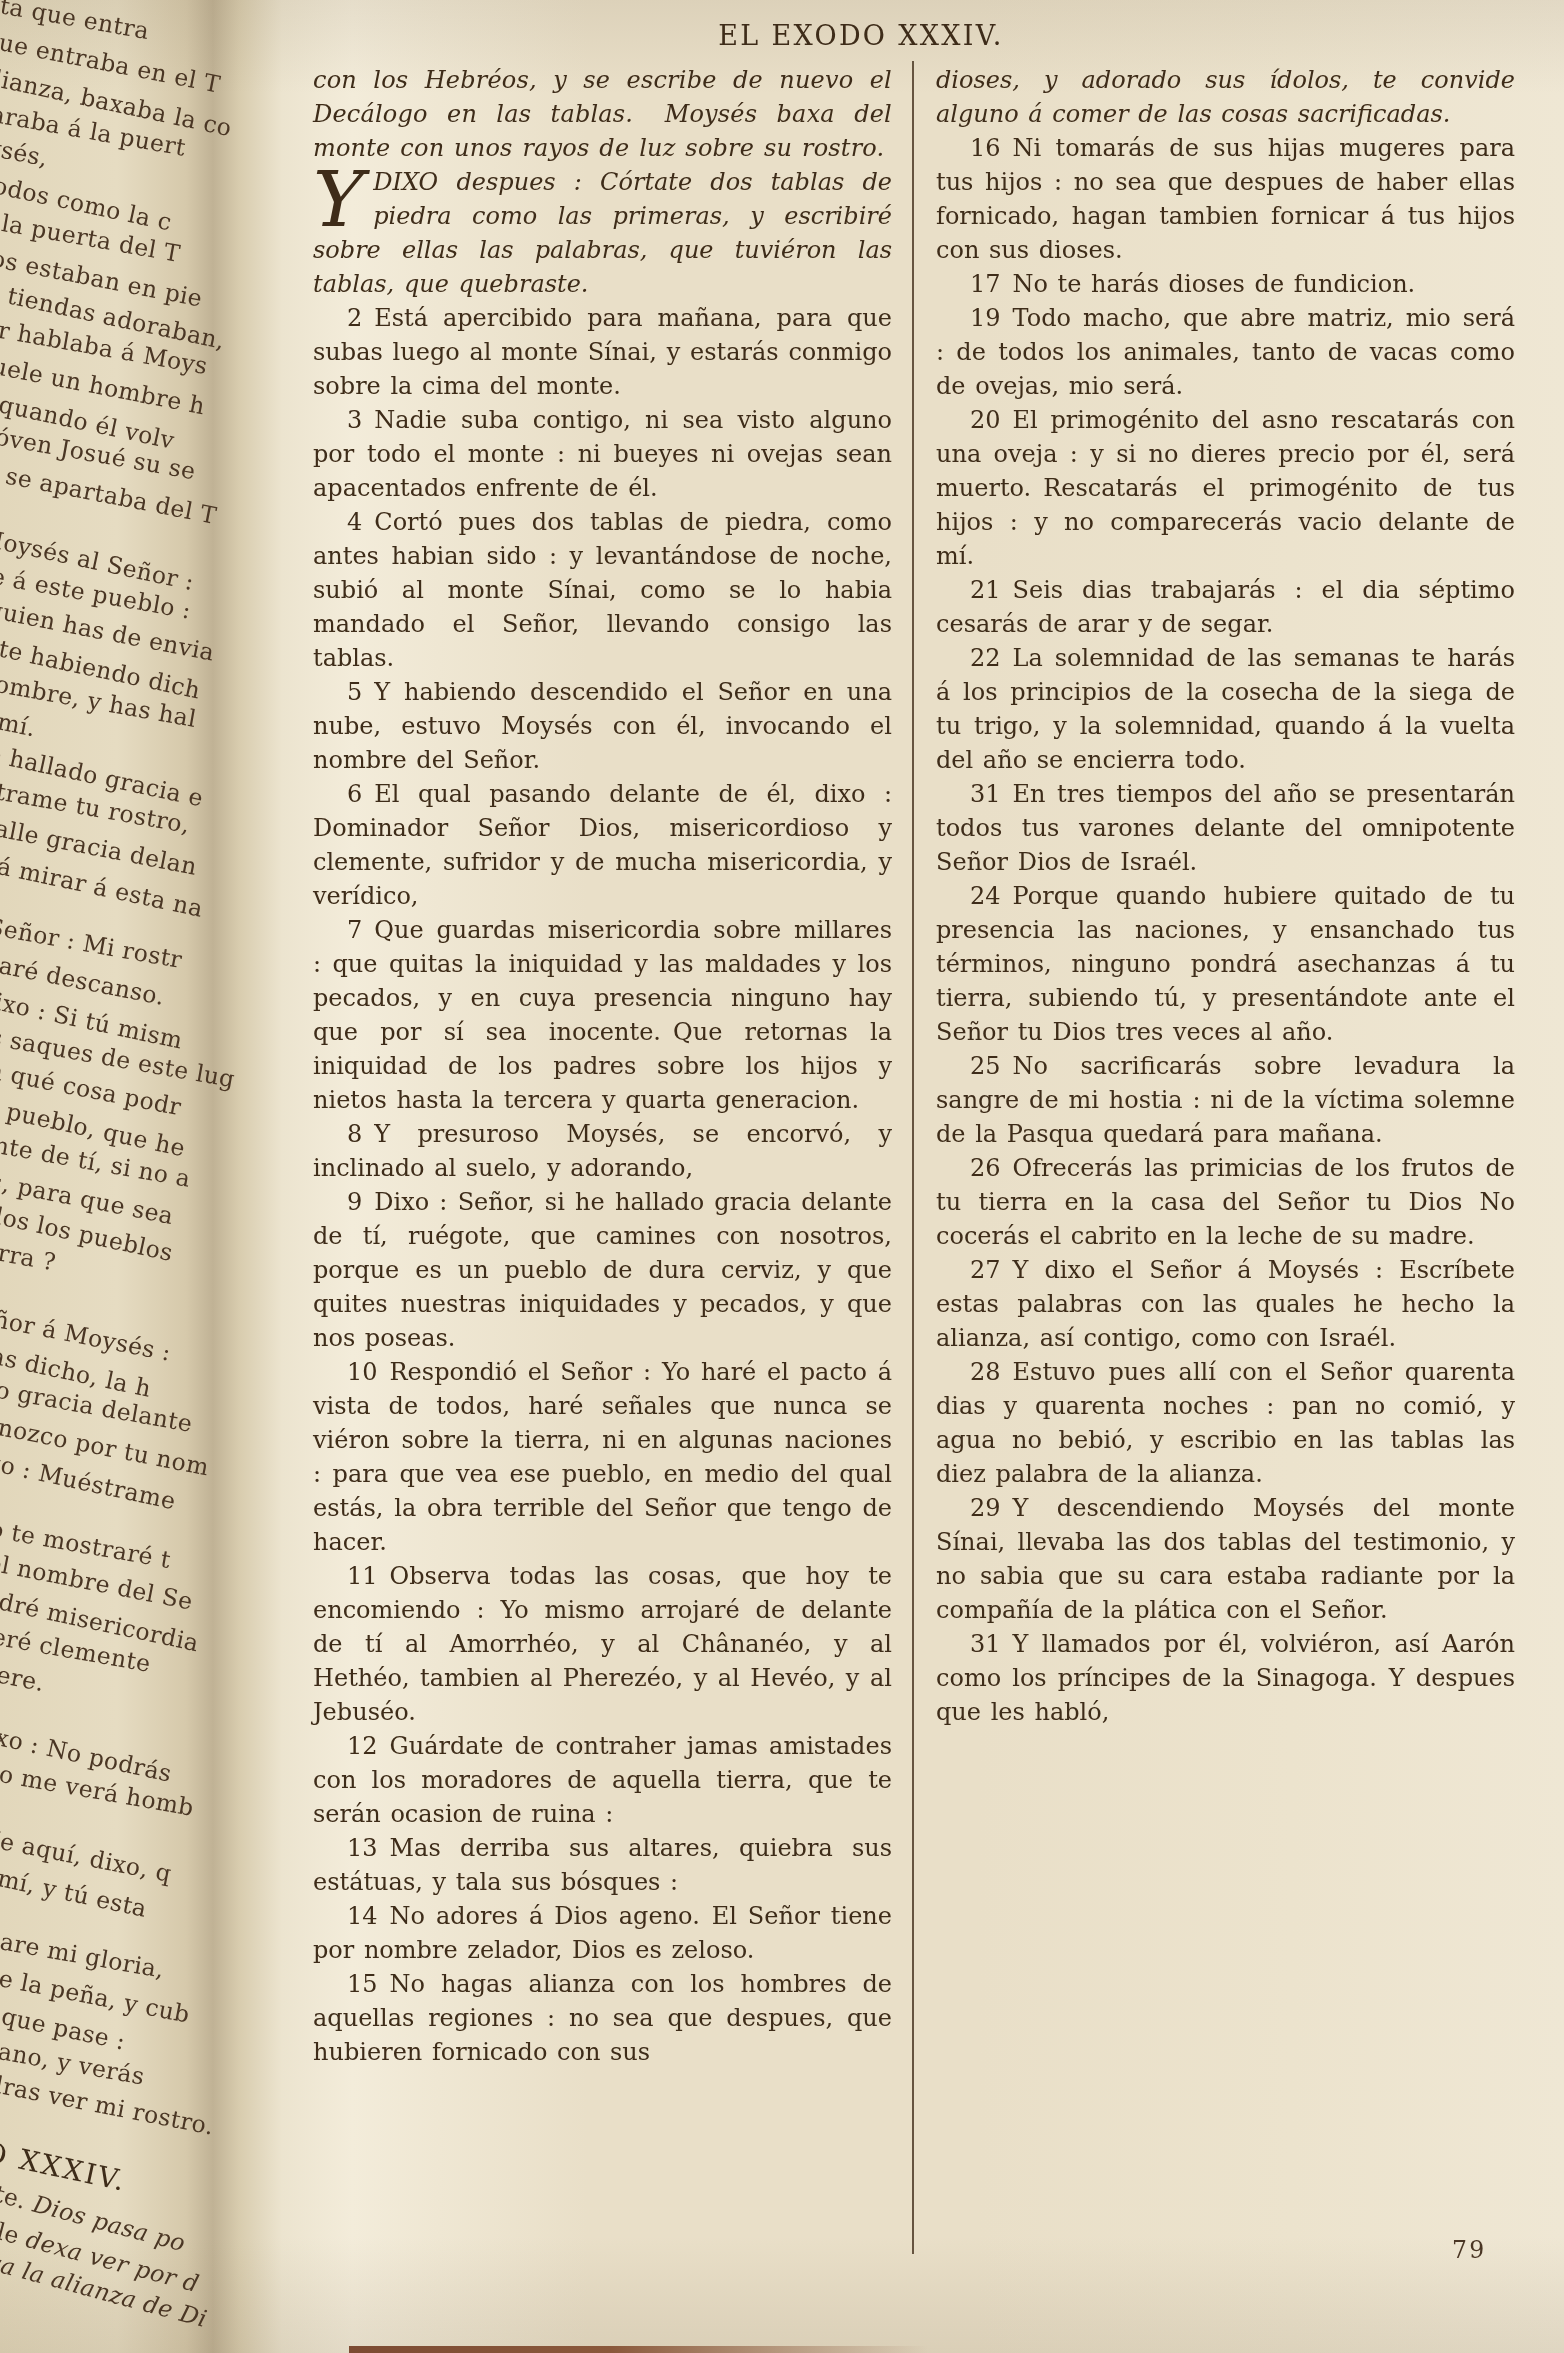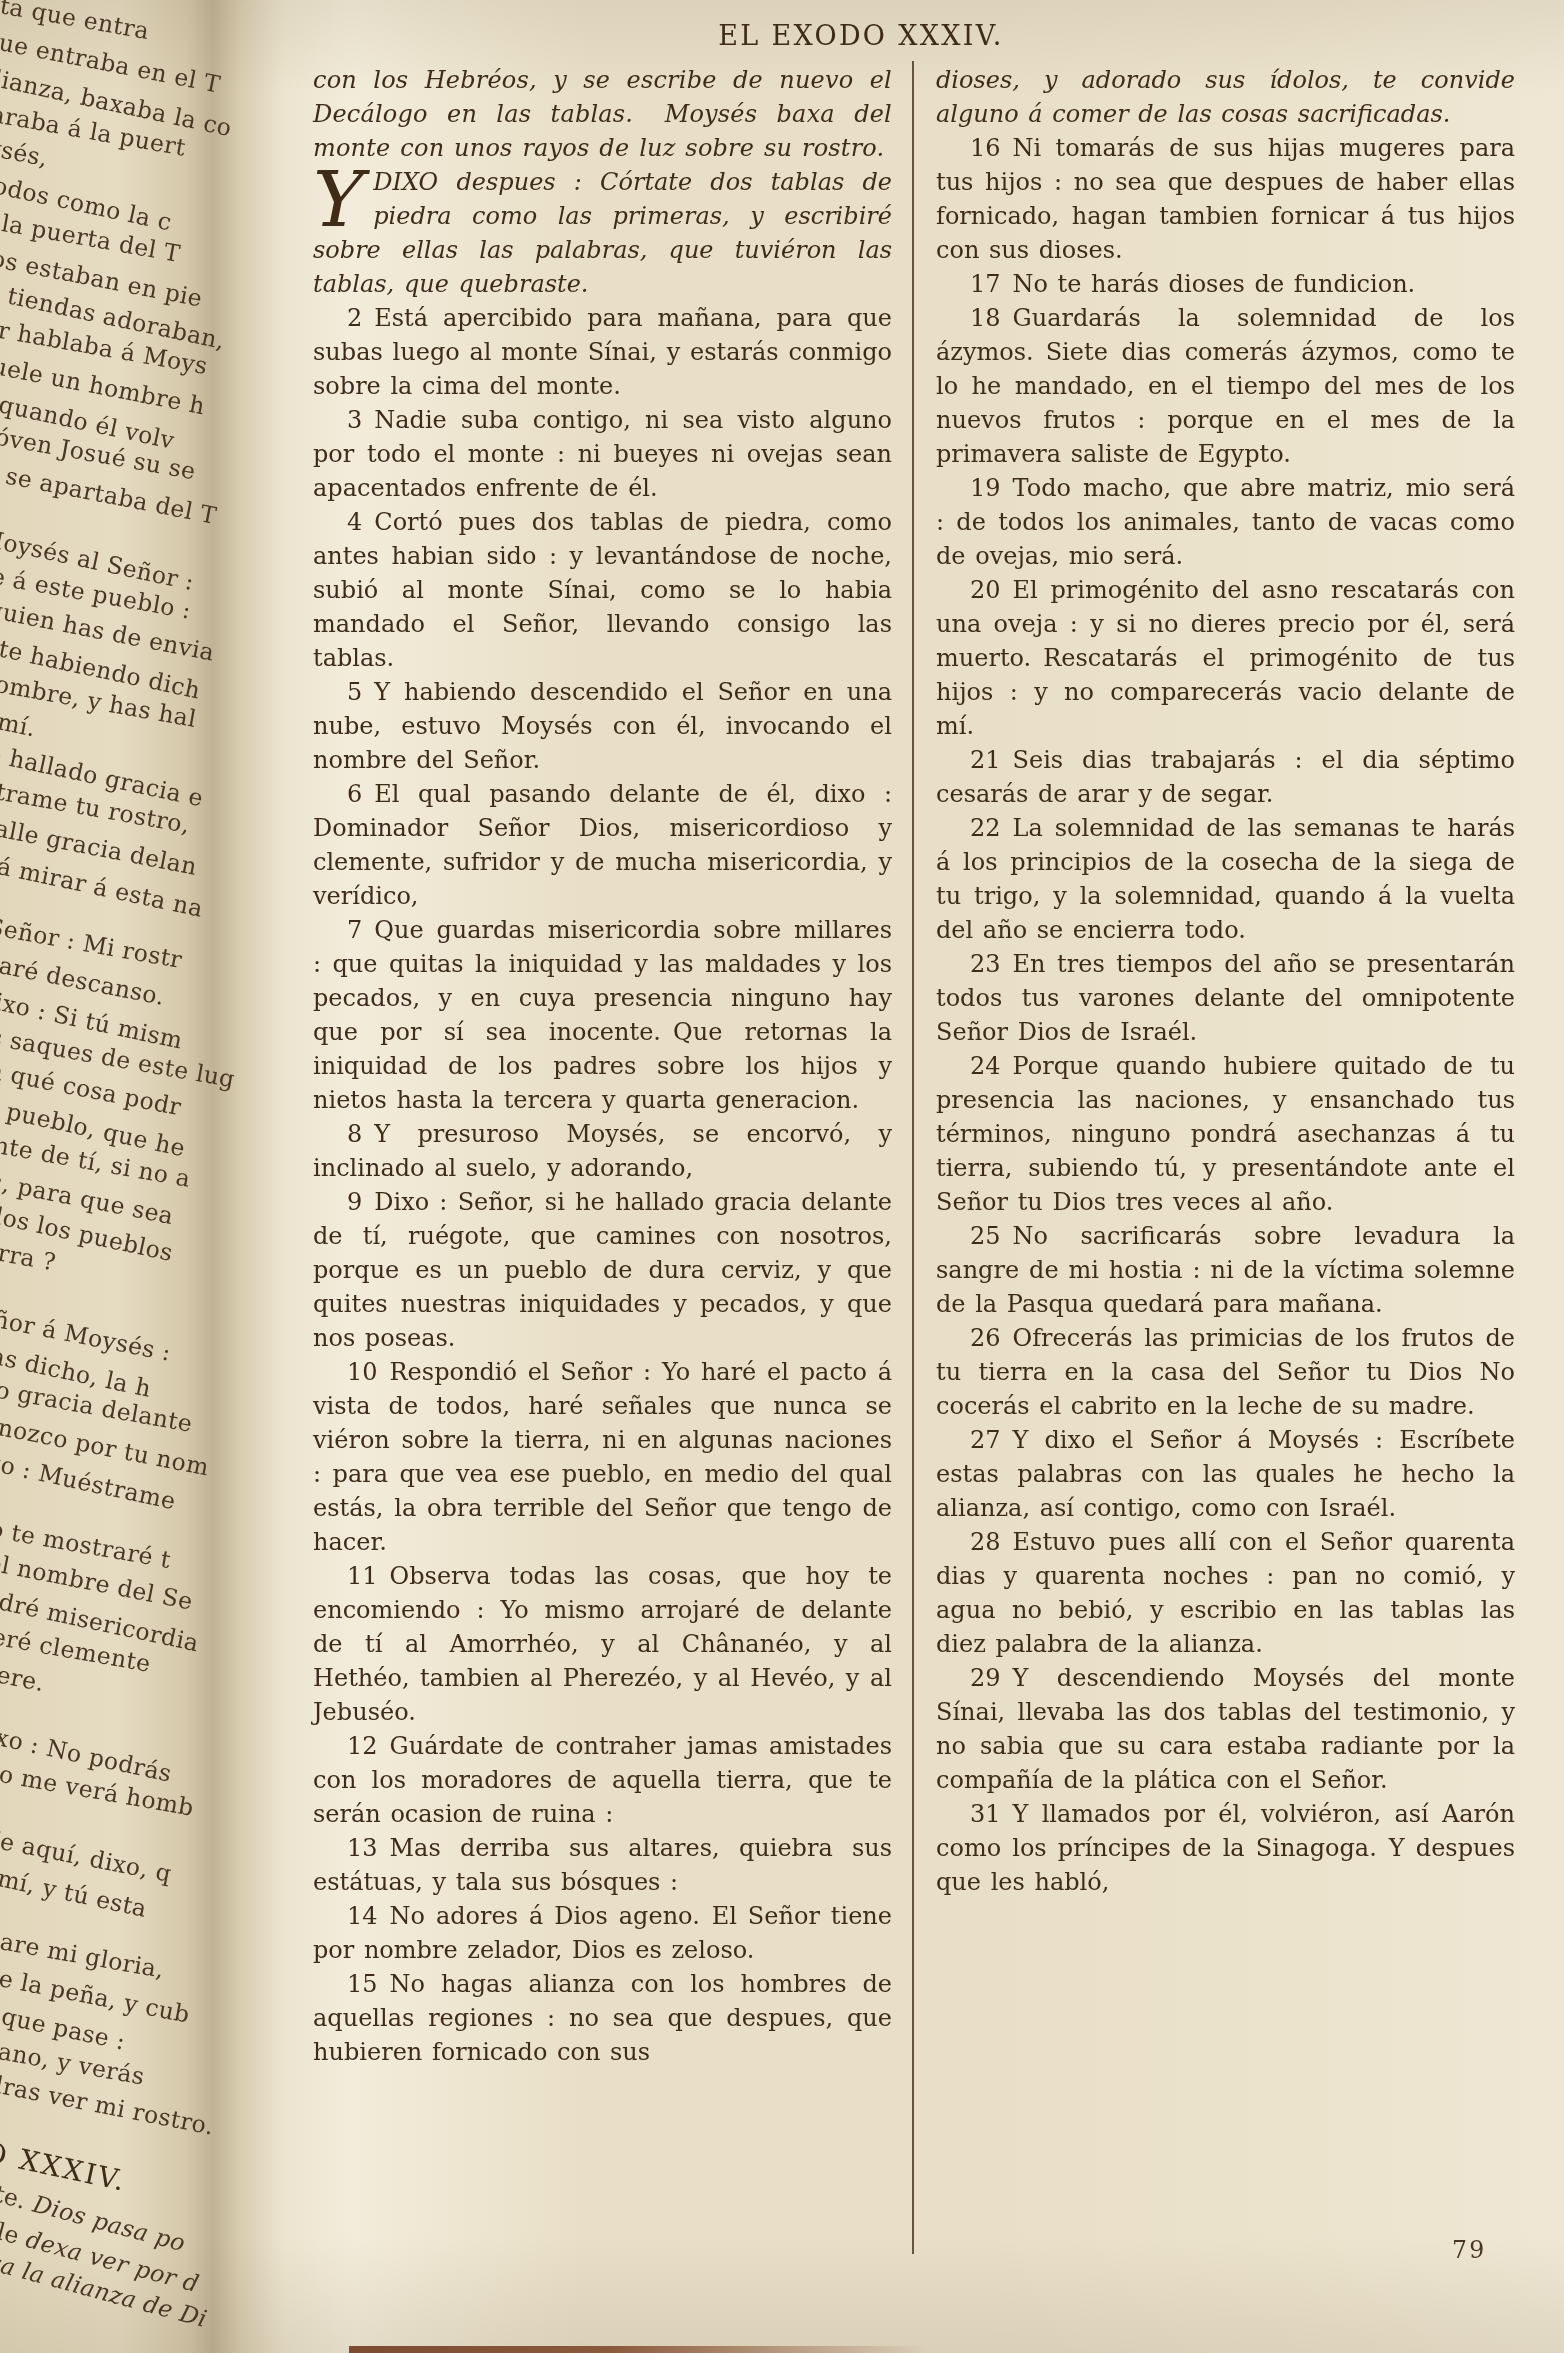--- a/index.html
+++ b/index.html
@@ -179,26 +179,25 @@
       <p class="para verse">11 Observa todas las cosas, que hoy te encomiendo : Yo mismo arrojaré de delante de tí al Amorrhéo, y al Chânanéo, y al Hethéo, tambien al Pherezéo, y al Hevéo, y al Jebuséo.</p>
       <p class="para verse">12 Guárdate de contraher jamas amistades con los moradores de aquella tierra, que te serán ocasion de ruina :</p>
       <p class="para verse">13 Mas derriba sus altares, quiebra sus estátuas, y tala sus bósques :</p>
       <p class="para verse">14 No adores á Dios ageno. El Señor tiene por nombre zelador, Dios es zeloso.</p>
       <p class="para verse">15 No hagas alianza con los hombres de aquellas regiones : no sea que despues, que hubieren fornicado con sus</p>
     </div>
   <div class="col col-right" id="col-right">
       <p class="para cont">dioses, y adorado sus ídolos, te convide alguno á comer de las cosas sacrificadas.</p>
       <p class="para verse">16 Ni tomarás de sus hijas mugeres para tus hijos : no sea que despues de haber ellas fornicado, hagan tambien fornicar á tus hijos con sus dioses.</p>
       <p class="para verse">17 No te harás dioses de fundicion.</p>
-      <p class="para verse">18 Guardarás la solemnidad de los ázymos. Siete dias comerás ázymos, como te lo he mandado, en el tiempo del mes de los nuevos frutos : porque en el mes de la primavera saliste de Egypto.</p>
       <p class="para verse">19 Todo macho, que abre matriz, mio será : de todos los animales, tanto de vacas como de ovejas, mio será.</p>
       <p class="para verse">20 El primogénito del asno rescatarás con una oveja : y si no dieres precio por él, será muerto. Rescatarás el primogénito de tus hijos : y no comparecerás vacio delante de mí.</p>
       <p class="para verse">21 Seis dias trabajarás : el dia séptimo cesarás de arar y de segar.</p>
       <p class="para verse">22 La solemnidad de las semanas te harás á los principios de la cosecha de la siega de tu trigo, y la solemnidad, quando á la vuelta del año se encierra todo.</p>
-      <p class="para verse">23 En tres tiempos del año se presentarán todos tus varones delante del omnipotente Señor Dios de Israél.</p>
+      <p class="para verse">31 En tres tiempos del año se presentarán todos tus varones delante del omnipotente Señor Dios de Israél.</p>
       <p class="para verse">24 Porque quando hubiere quitado de tu presencia las naciones, y ensanchado tus términos, ninguno pondrá asechanzas á tu tierra, subiendo tú, y presentándote ante el Señor tu Dios tres veces al año.</p>
       <p class="para verse">25 No sacrificarás sobre levadura la sangre de mi hostia : ni de la víctima solemne de la Pasqua quedará para mañana.</p>
       <p class="para verse">26 Ofrecerás las primicias de los frutos de tu tierra en la casa del Señor tu Dios No cocerás el cabrito en la leche de su madre.</p>
       <p class="para verse">27 Y dixo el Señor á Moysés : Escríbete estas palabras con las quales he hecho la alianza, así contigo, como con Israél.</p>
       <p class="para verse">28 Estuvo pues allí con el Señor quarenta dias y quarenta noches : pan no comió, y agua no bebió, y escribio en las tablas las diez palabra de la alianza.</p>
       <p class="para verse">29 Y descendiendo Moysés del monte Sínai, llevaba las dos tablas del testimonio, y no sabia que su cara estaba radiante por la compañía de la plática con el Señor.</p>
       <p class="para verse">31 Y llamados por él, volviéron, así Aarón como los príncipes de la Sinagoga. Y despues que les habló,</p>
     </div>
   <div class="page-number">79</div>
 </div>

